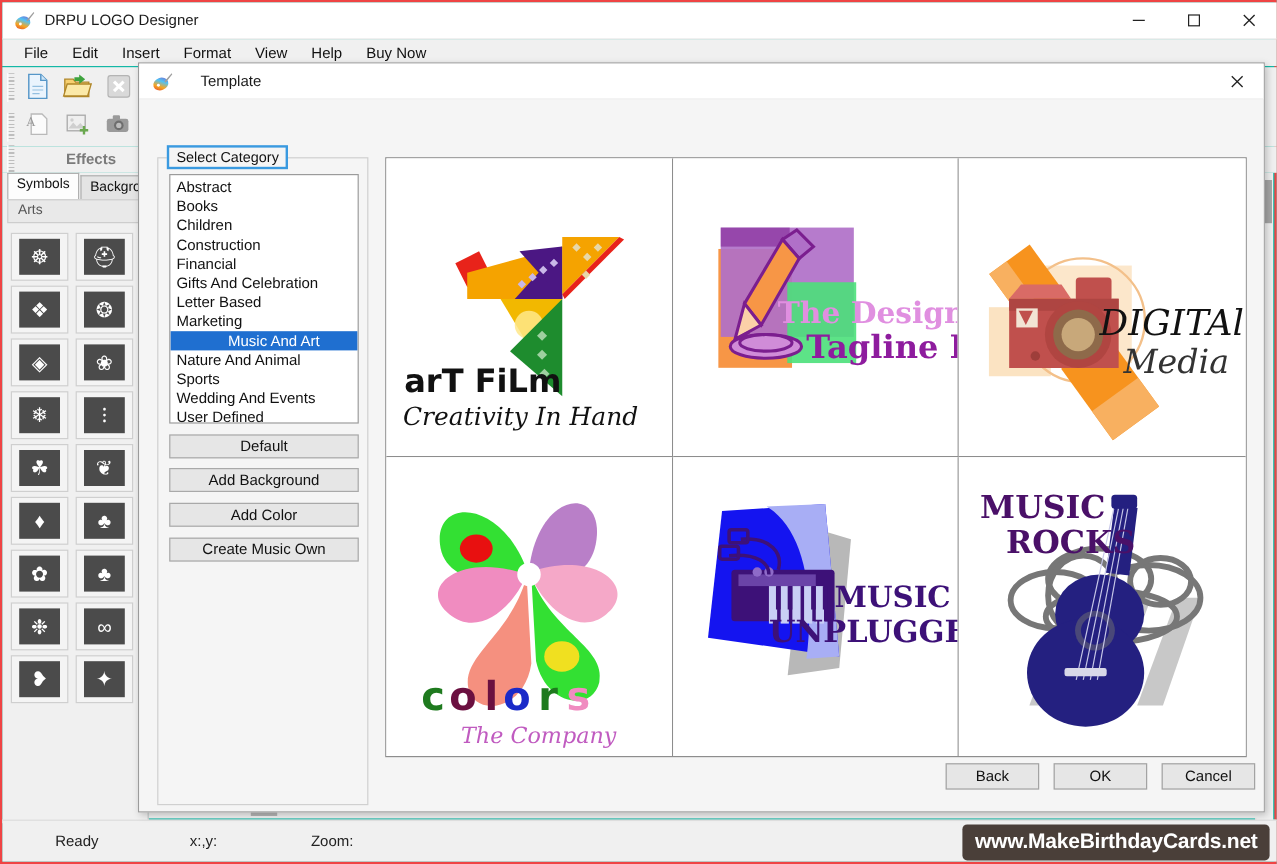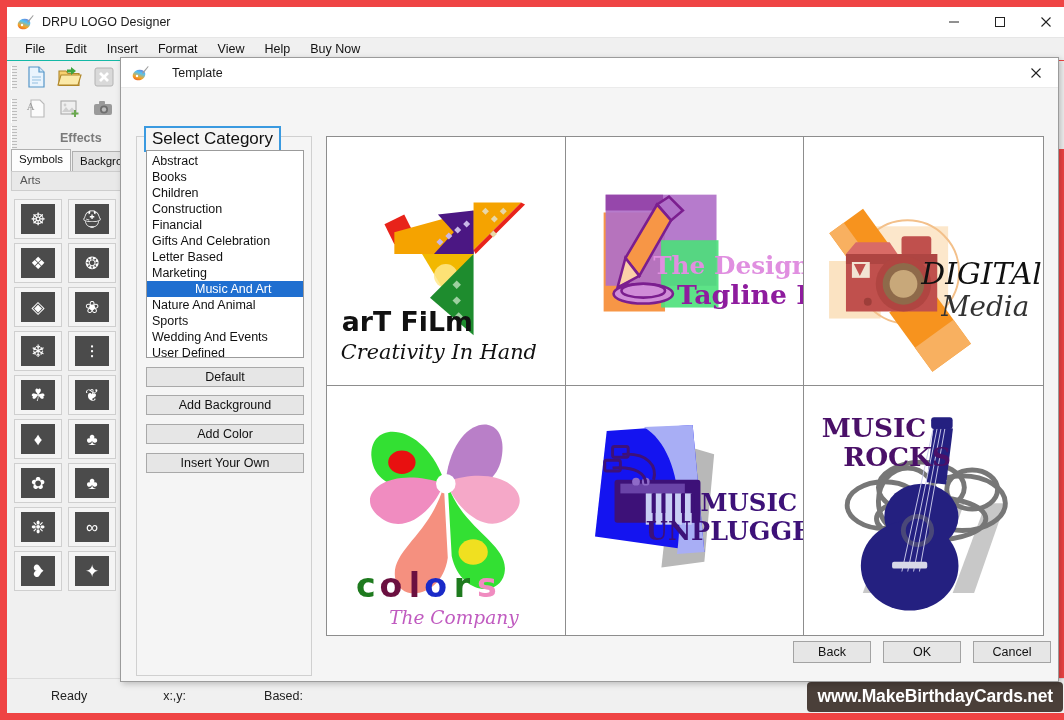--- a/index.html
+++ b/index.html
@@ -7,21 +7,21 @@
     margin: 0; padding: 0;
     width: 1064px; height: 720px;
     overflow: hidden;
     font-family: "Liberation Sans", sans-serif;
     background: #ffffff;
   }
   #app {
     position: relative;
     width: 1064px; height: 720px;
     background: #14b8a6;
-    border: 7px solid #ef4444;
+    border: 2px solid #ef4444;
   }
 
   
   .titlebar {
     position: absolute; left: 0; top: 0; width: 1062px; height: 31px;
     background: #ffffff;
     display: flex; align-items: center;
     border-bottom: 1px solid #e6e6e6;
   }
   .app-icon {
@@ -159,21 +159,21 @@
   }
 
   
   .groupbox {
     position: absolute; left: 15px; top: 48px; width: 176px; height: 540px;
     border: 1px solid #d0d0d0; background: #f5f5f5;
   }
   .gb-legend {
     position: absolute; left: 7px; top: -11px;
     background: #f5f5f5; padding: 1px 6px;
-    font-size: 17px; color: #111;
+    font-size: 12px; color: #111;
     border: 2px solid #3a9ae0;
   }
   .catlist {
     position: absolute; left: 9px; top: 13px; width: 158px; height: 208px;
     background: #ffffff; border: 1px solid #9b9b9b;
     overflow: hidden; padding: 2px 0 0 0;
   }
   .catitem {
     font-size: 12.5px; color: #111; padding: 0 0 0 5px;
     height: 16px; line-height: 16px; white-space: nowrap;
@@ -391,21 +391,21 @@
   <div class="mainvscroll">
     <div class="thumb"></div>
   </div>
   <div class="mainhscroll">
     <div class="thumb"></div>
   </div>
 
   <div class="statusbar">
     <span class="st-item st-ready">Ready</span>
     <span class="st-item st-xy">x:,y:</span>
-    <span class="st-item st-zoom">Based:</span>
+    <span class="st-item st-zoom">Zoom:</span>
     <span class="watermark">www.MakeBirthdayCards.net</span>
   </div>
 
   <div class="dialog">
     <div class="dlg-title">
       <span class="app-icon">
         <svg viewBox="0 0 18 18" width="18" height="18">
           <defs>
             <linearGradient id="pal2" x1="0" y1="1" x2="1" y2="0">
               <stop offset="0%" stop-color="#e43b2c"></stop>
@@ -445,21 +445,21 @@
           <div class="catitem sel">Music And Art</div>
           <div class="catitem">Nature And Animal</div>
           <div class="catitem">Sports</div>
           <div class="catitem">Wedding And Events</div>
           <div class="catitem">User Defined</div>
         </div>
 
         <div class="gbbtn" style="top:258px">Add Background</div>
         <div class="gbbtn" style="top:230px">Default</div>
         <div class="gbbtn" style="top:287px">Add Color</div>
-        <div class="gbbtn" style="top:316px">Insert Your Own</div>
+        <div class="gbbtn" style="top:316px">Create Music Own</div>
       </div>
 
       <div class="tplgrid">
 
         <div class="tplcell">
           <svg viewBox="0 0 240 250">
             <polygon points="58,88 78,78 88,98 68,108" fill="#E8231A"></polygon>
             <polygon points="68,96 148,74 148,118 68,118" fill="#F5A300"></polygon>
             <polygon points="108,118 148,74 148,118" fill="#4B1783"></polygon>
             <polygon points="112,78 148,74 148,118" fill="#4B1783"></polygon>

